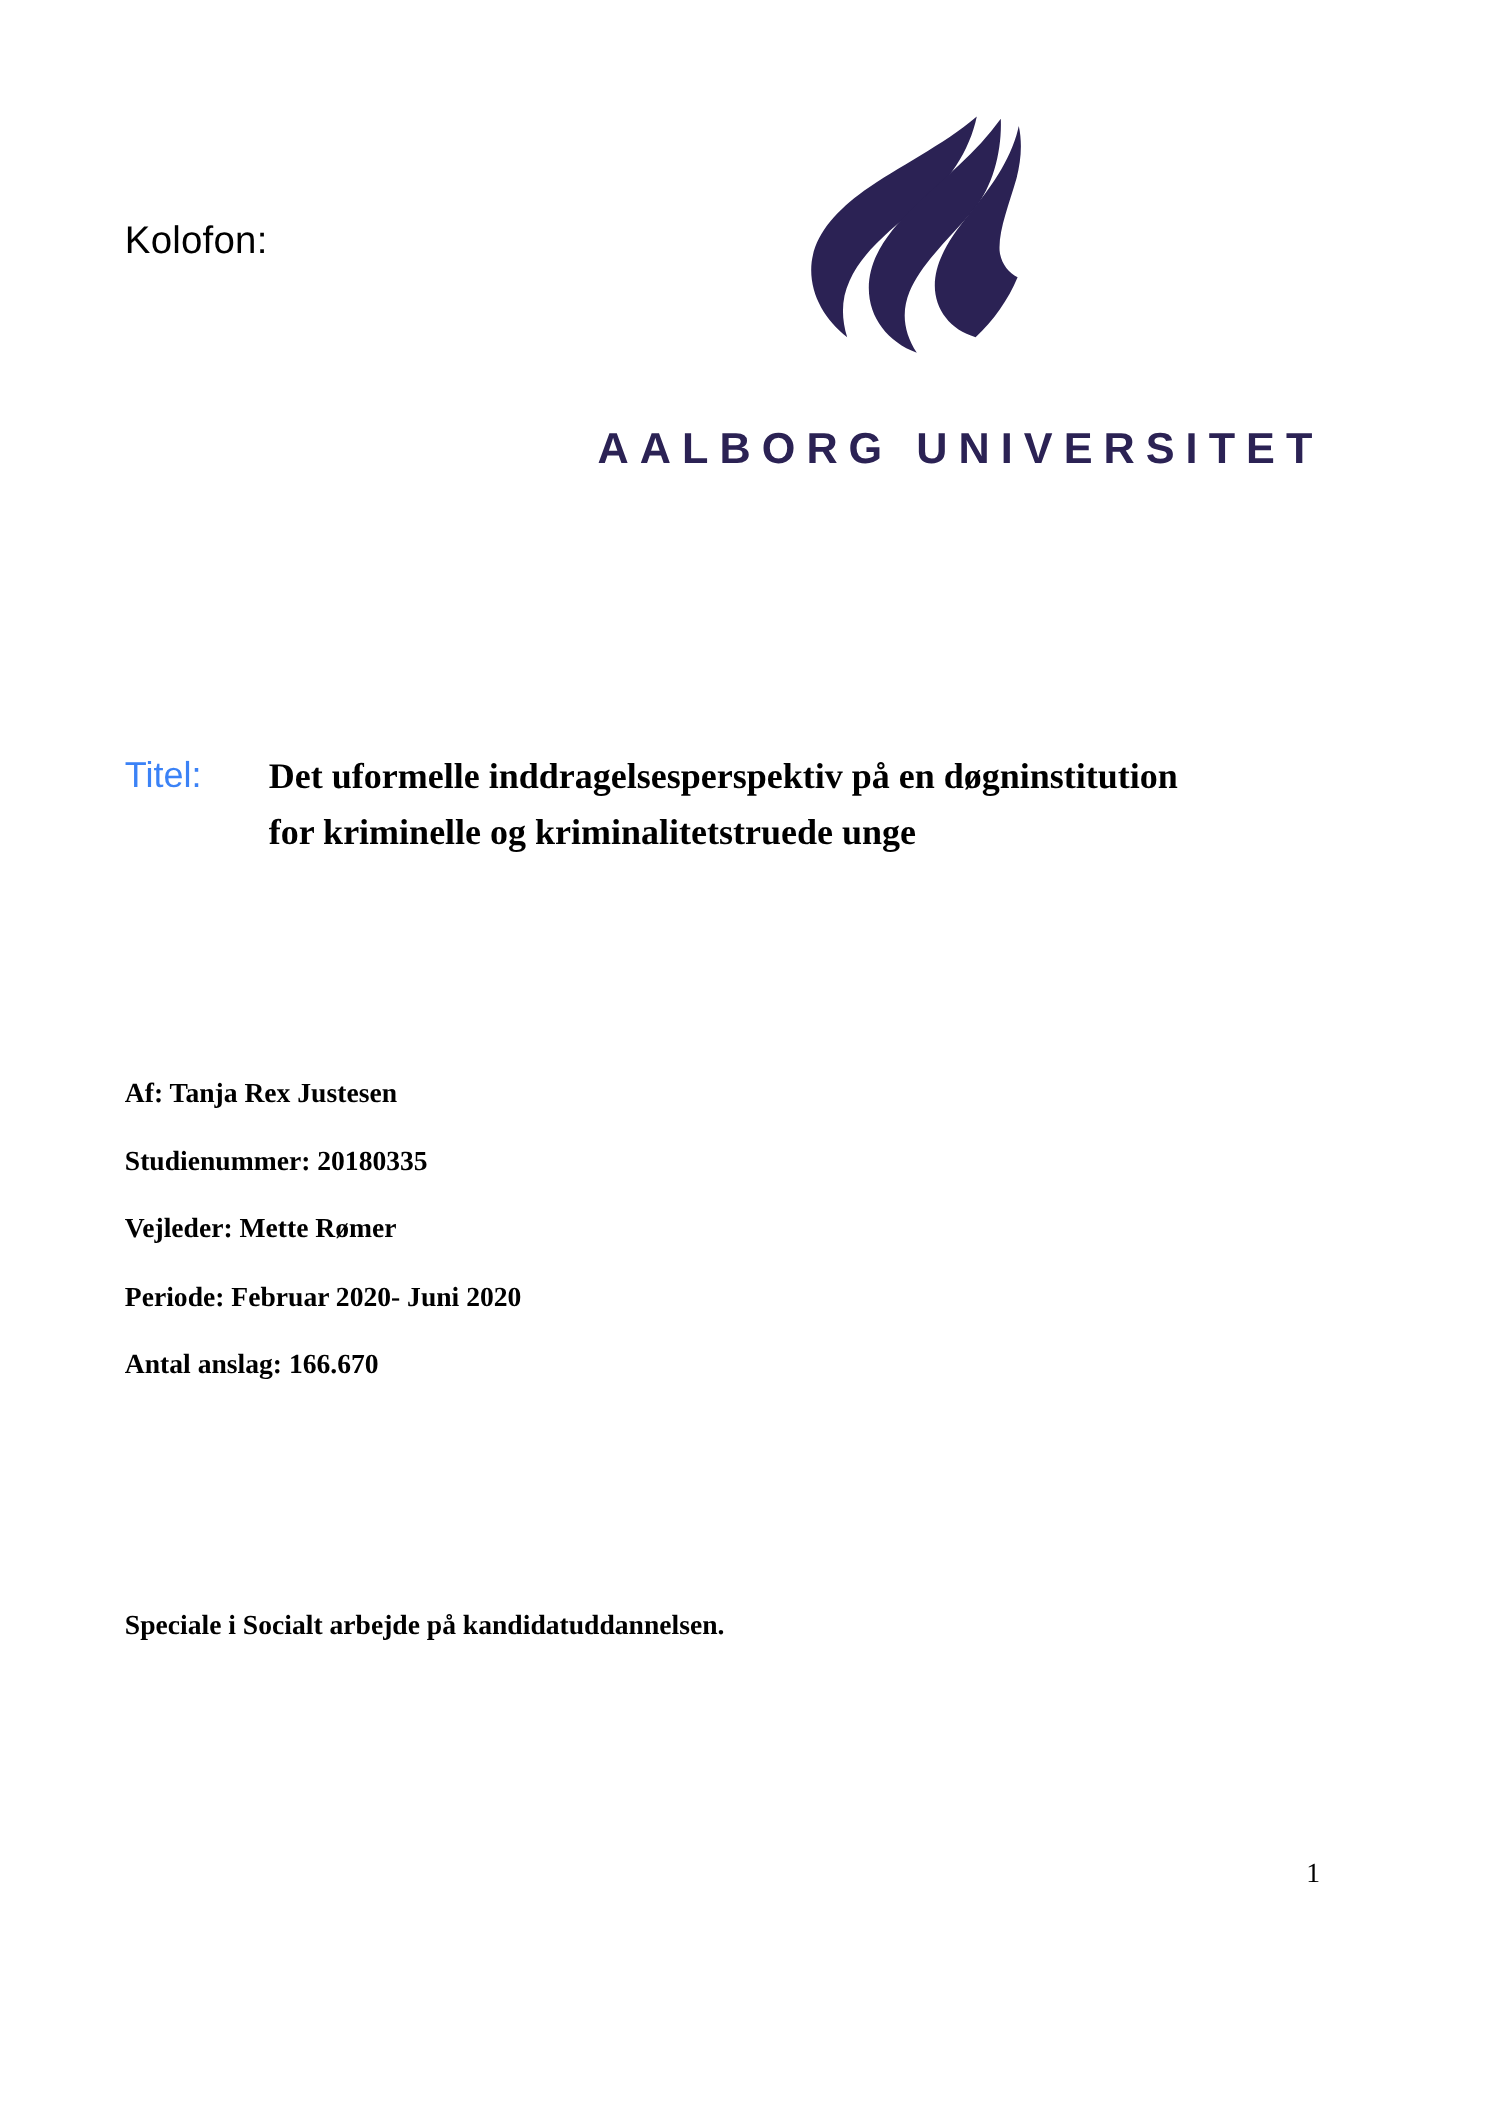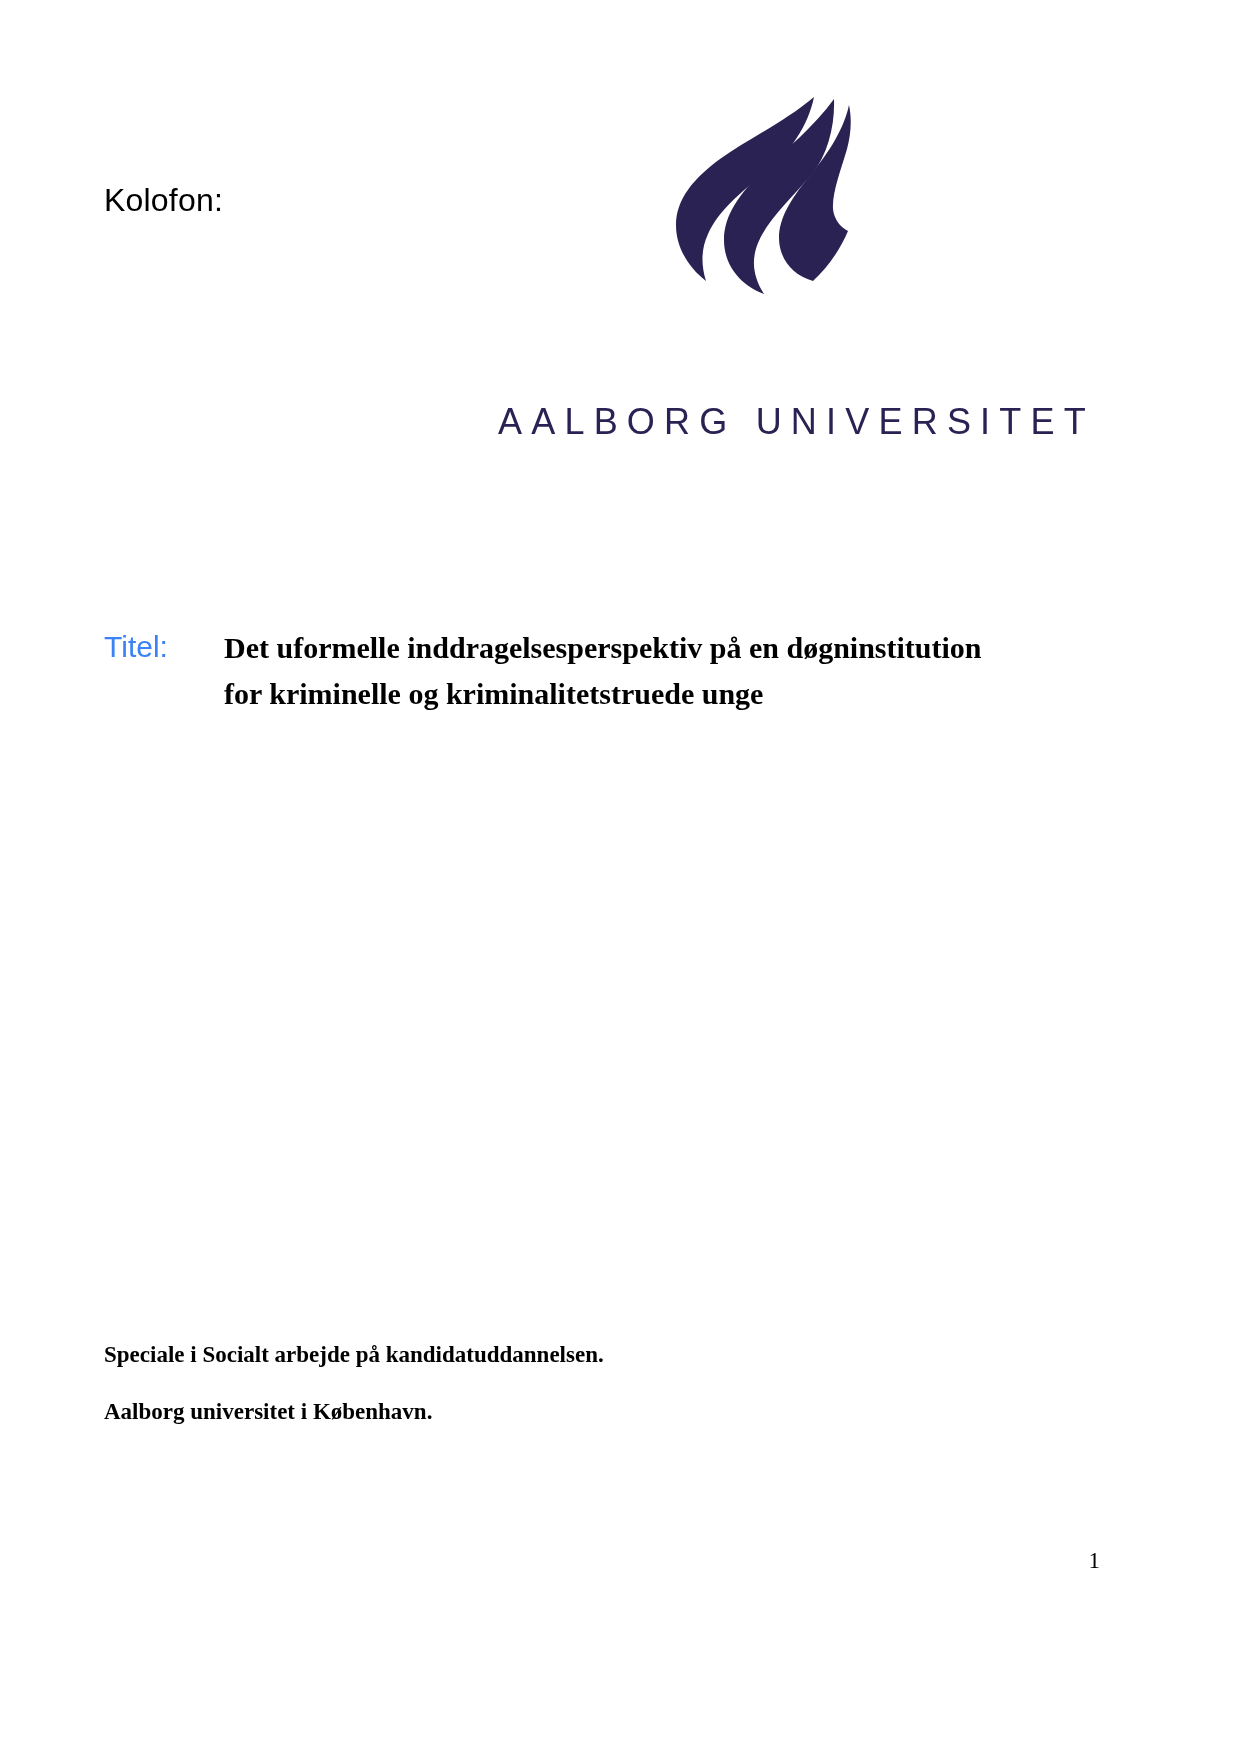--- a/index.html
+++ b/index.html
@@ -48,25 +48,24 @@
   .logo-mark svg { display: block; width: 100%; height: 100%; }
 
   .logo-wordmark {
     position: absolute;
     left: 0px;
     top: 258px;
     width: 560px;
     text-align: right;
     font-family: "Liberation Sans", sans-serif;
     font-size: 36px;
-    font-weight: 400;
+    font-weight: 700;
     letter-spacing: 9.2px;
     color: #2b2254;
     white-space: nowrap;
-    margin-top: 48px;
   }
 
   
   .title-row {
     position: absolute;
     left: 104px;
     top: 625px;
     width: 900px;
   }
   .title-label {
@@ -157,21 +156,27 @@
       </svg>
     </div>
     <div class="logo-wordmark">AALBORG UNIVERSITET</div>
   </div>
 
   <div class="title-row">
     <div class="title-label">Titel:</div>
     <div class="title-text">Det uformelle inddragelsesperspektiv på en døgninstitution for kriminelle og kriminalitetstruede unge</div>
   </div>
 
+  <div class="meta-block primary">
+    <div class="meta-line">Af: Tanja Rex Justesen</div>
+    <div class="meta-line">Studienummer: 20180335</div>
+    <div class="meta-line">Vejleder: Mette Rømer</div>
+    <div class="meta-line">Periode: Februar 2020- Juni 2020</div>
+    <div class="meta-line">Antal anslag: 166.670</div>
+  </div>
 
   <div class="meta-block secondary">
     <div class="meta-line">Speciale i Socialt arbejde på kandidatuddannelsen.</div>
-    <div class="meta-line">Aalborg universitet i København.</div>
   </div>
 
   <div class="page-number">1</div>
 
 </div>
 
 </body></html>

